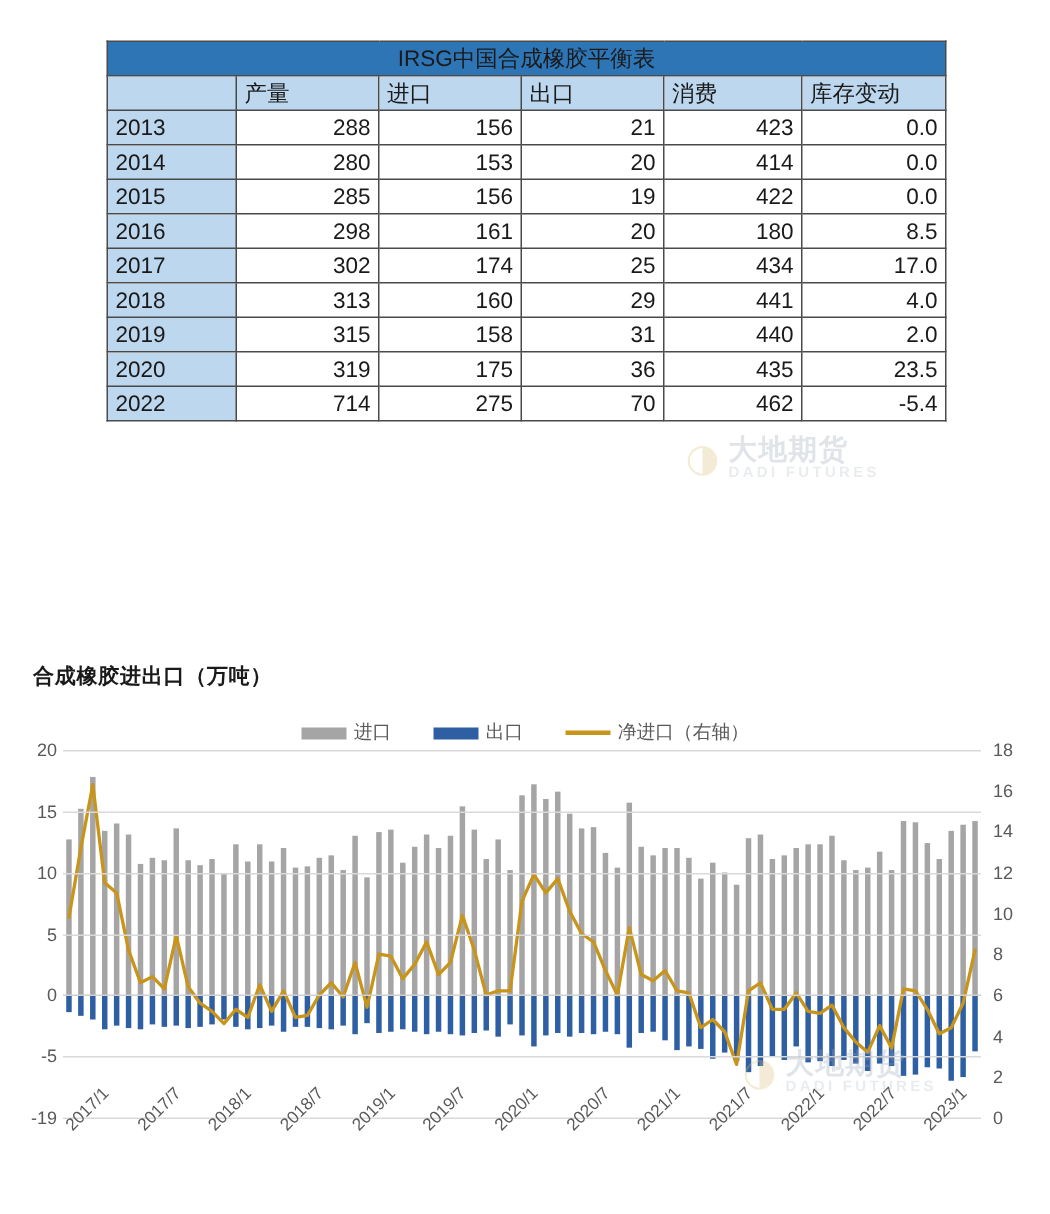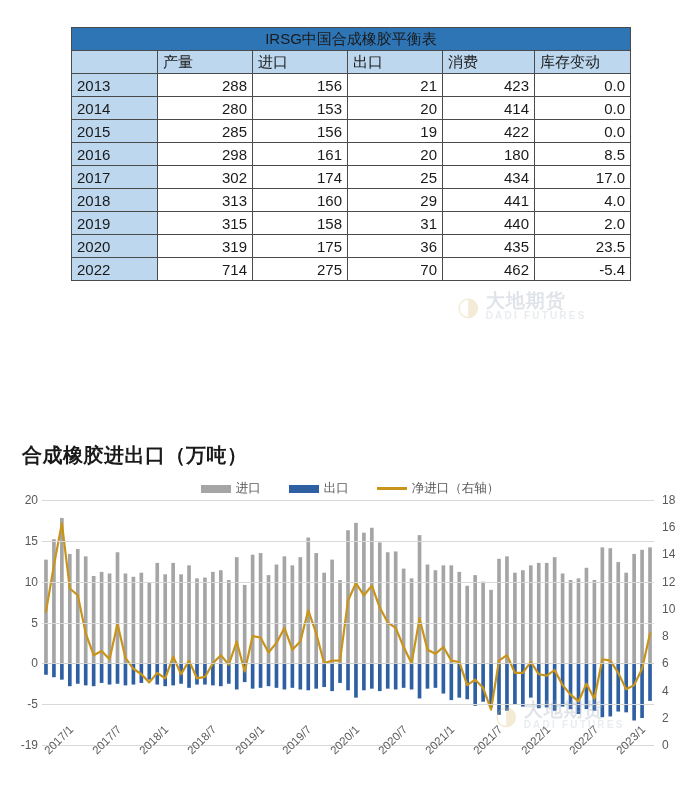--- a/index.html
+++ b/index.html
@@ -24,21 +24,21 @@
   td.hdr{background:#BDD7EE;text-align:left;}
   td.yr{background:#BDD7EE;}
   td.num{background:#ffffff;text-align:right;}
   col.c0{width:86px;}col.c1{width:95px;}col.c2{width:95px;}
   col.c3{width:95px;}col.c4{width:92px;}col.c5{width:96px;}
 
   
   #chart-block{position:absolute;left:0;top:430px;width:700px;height:379px;}
   #chart-title{
     position:absolute;left:22px;top:12px;
-    font-size:20px;font-weight:bold;color:#1a1a1a;letter-spacing:.5px;
+    font-size:14px;font-weight:bold;color:#1a1a1a;letter-spacing:.5px;
   }
   #legend{
     position:absolute;left:0;top:50px;width:700px;
     display:flex;justify-content:center;align-items:center;gap:28px;
     font-size:12.5px;color:#595959;
   }
   .lg{display:flex;align-items:center;gap:5px;}
   .sw{width:30px;height:8px;display:inline-block;}
   .sw.line{height:3px;}
 

